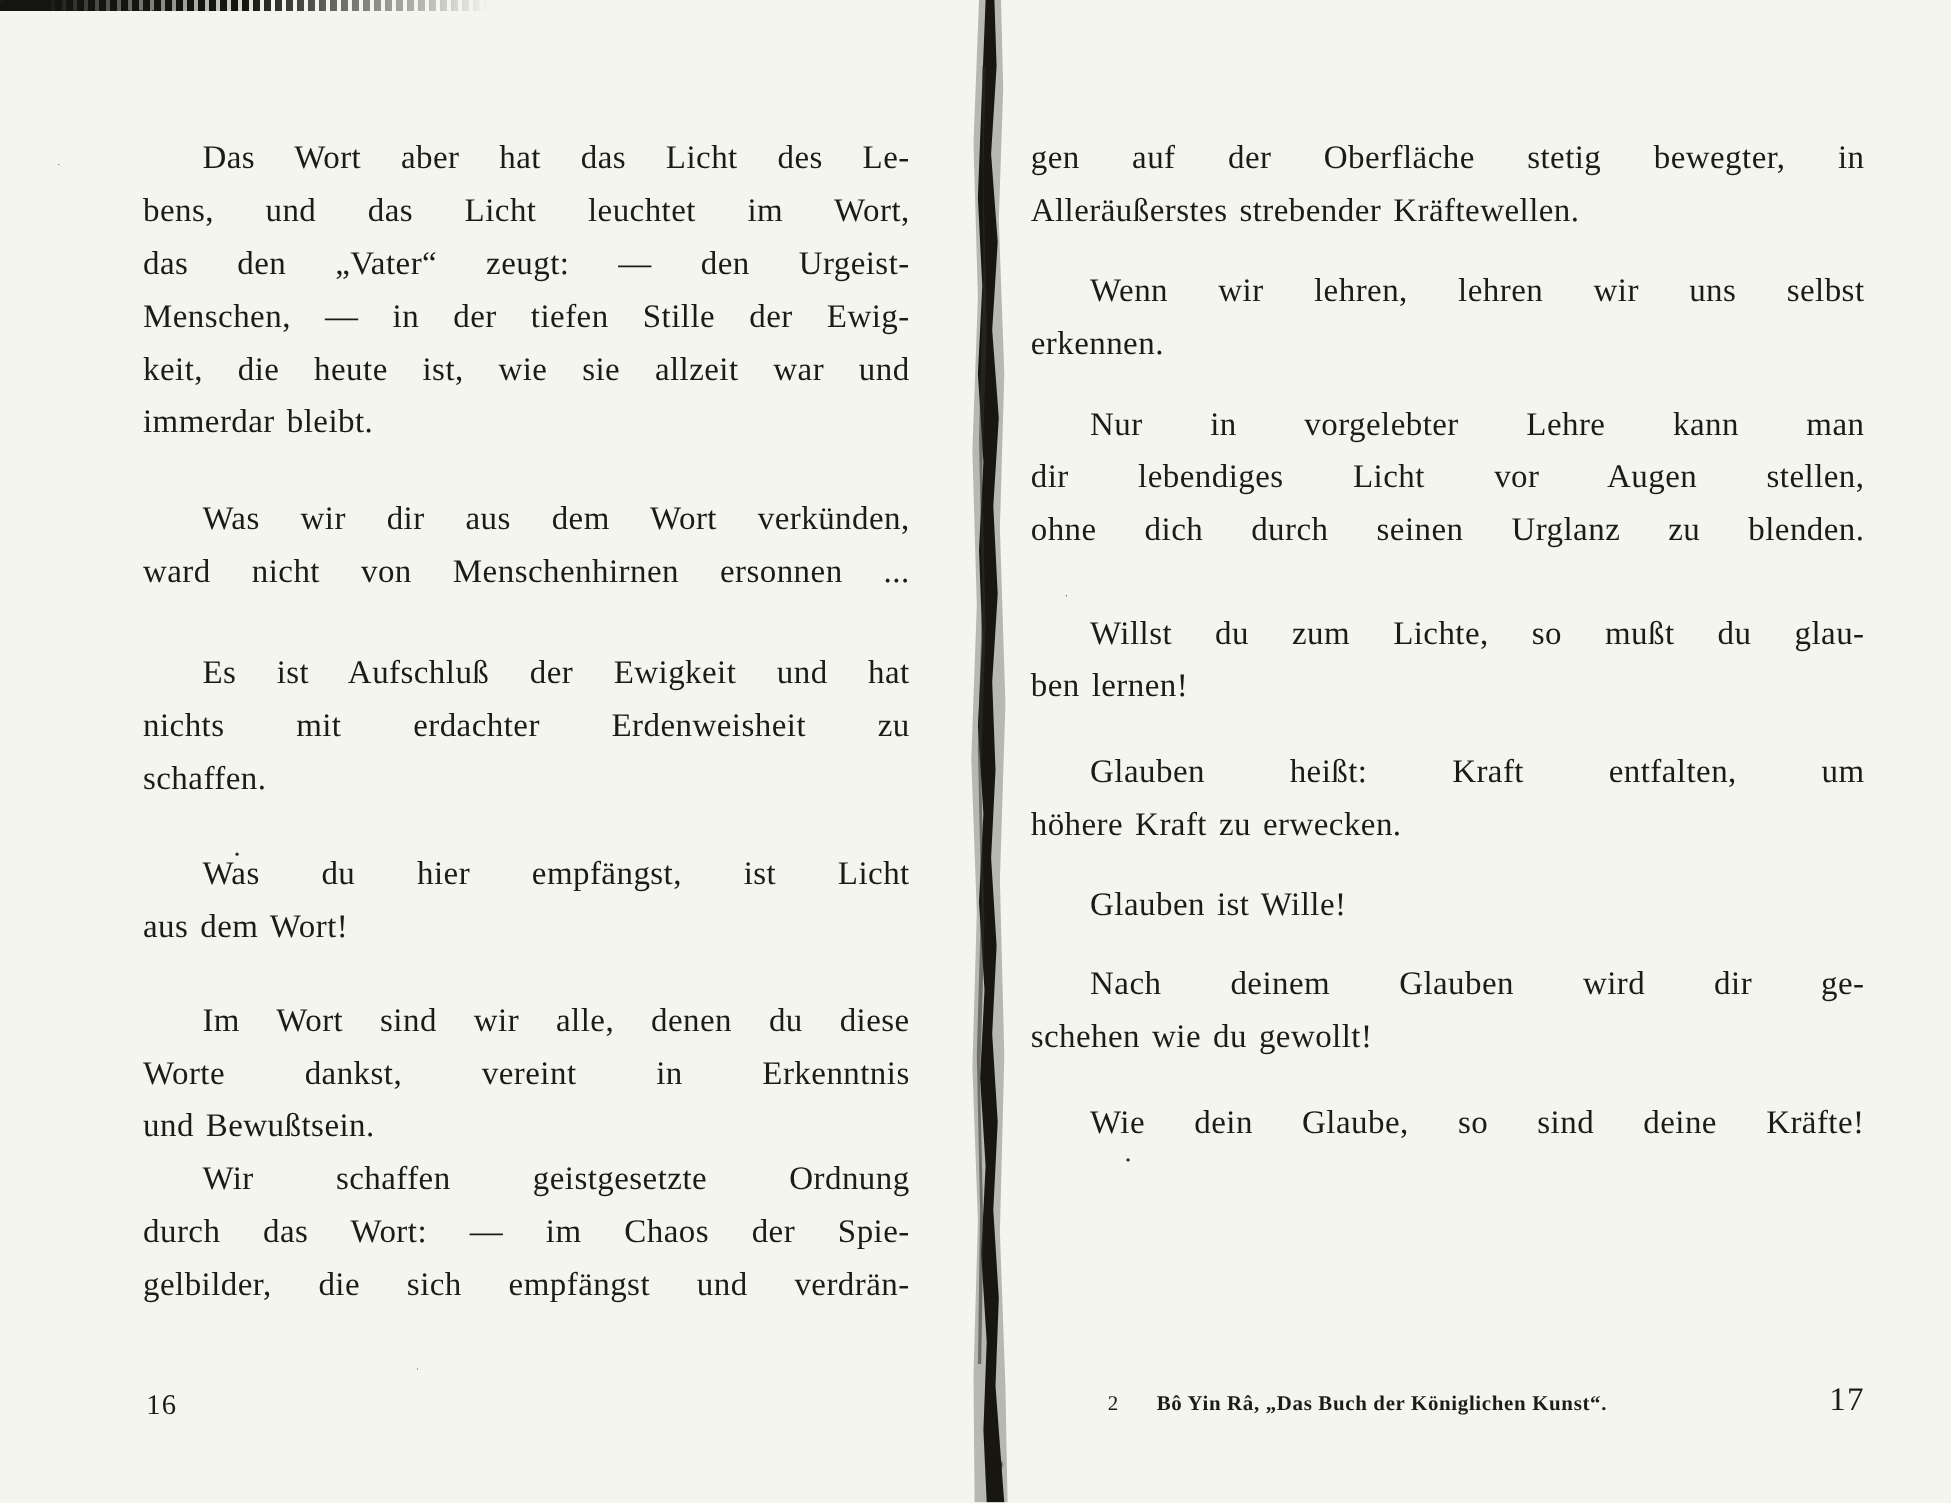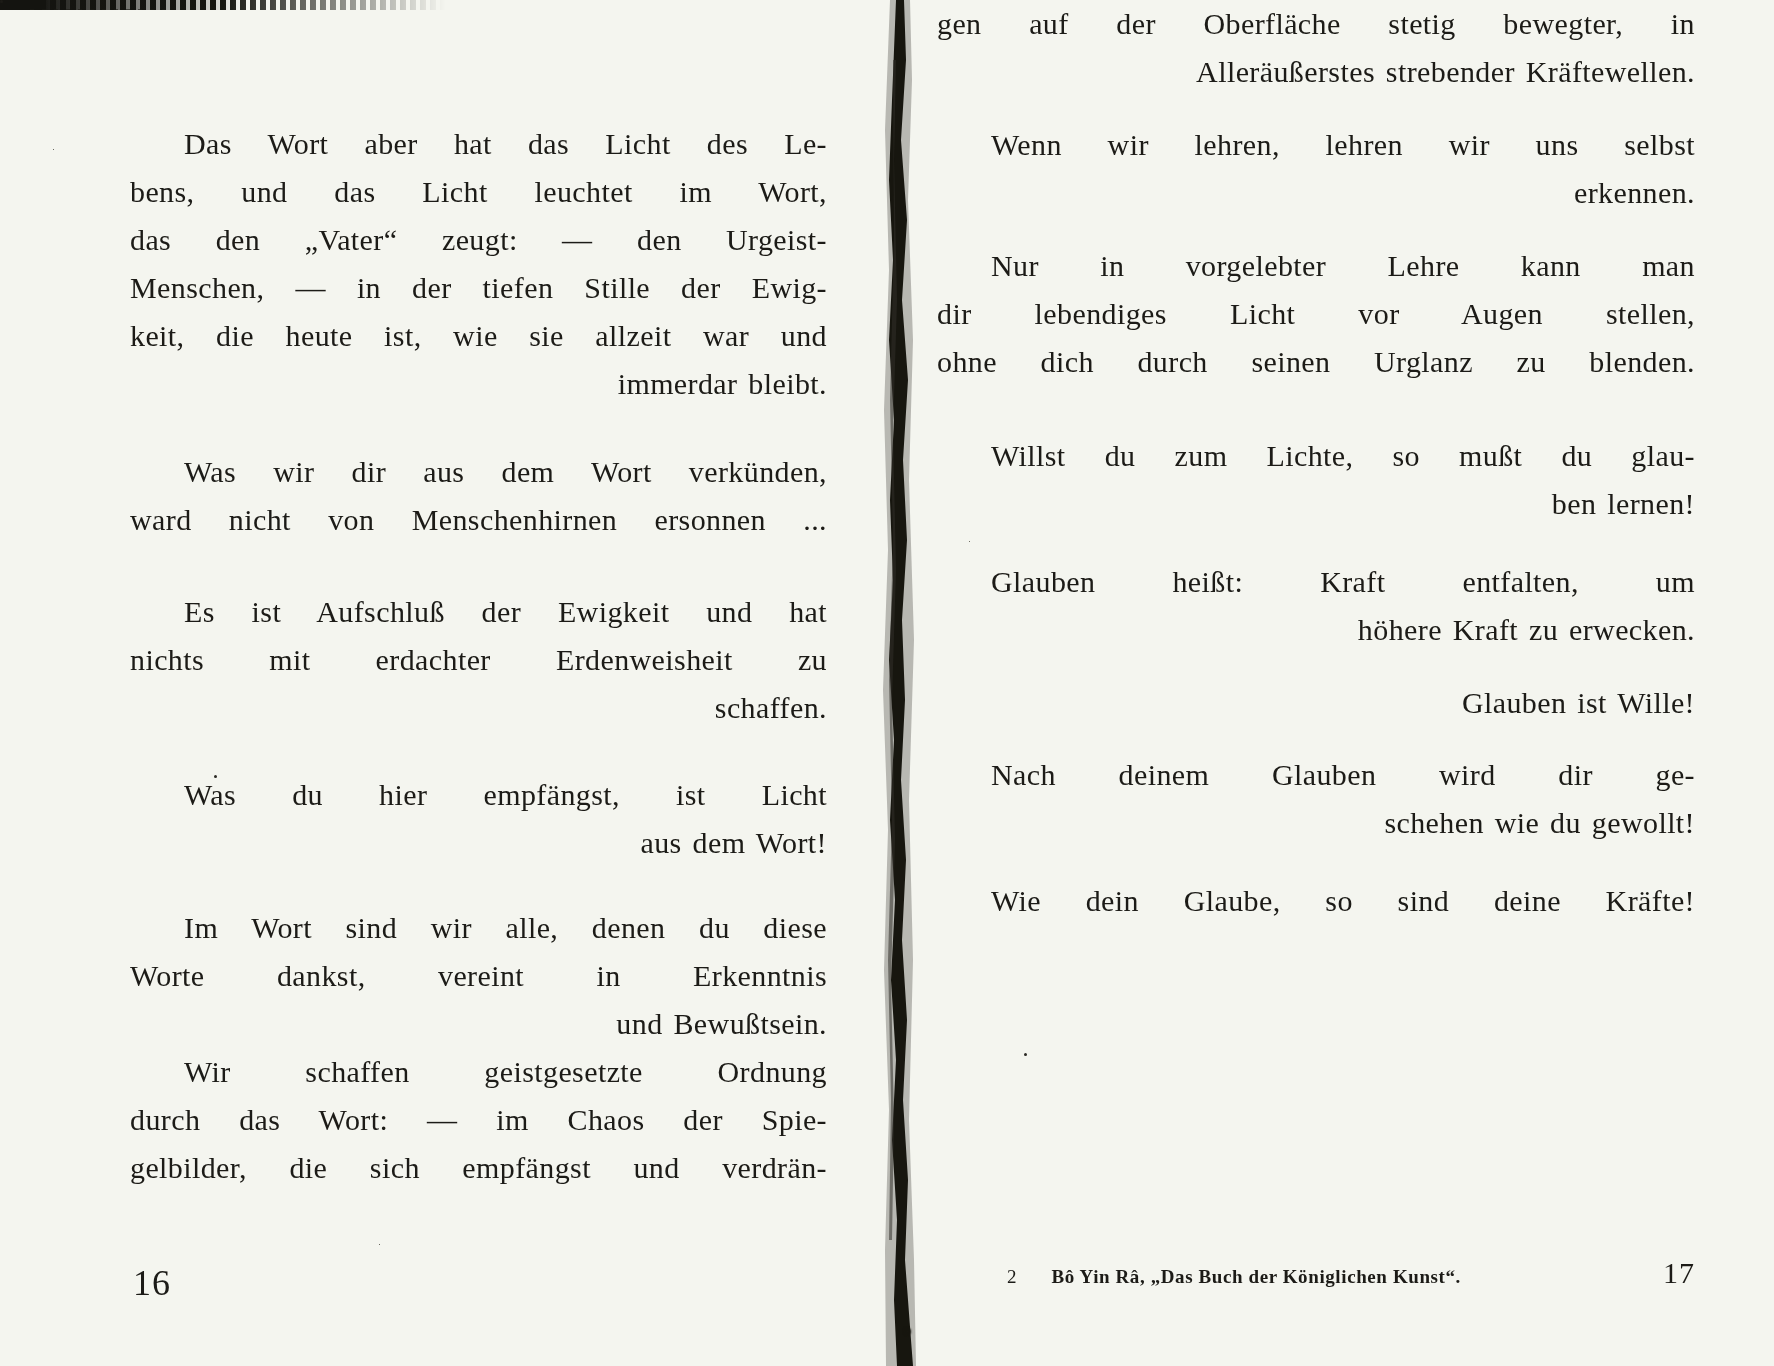--- a/index.html
+++ b/index.html
@@ -2,31 +2,31 @@
 <html><head>
 <meta charset="utf-8">
 <style>
   html,body{margin:0;padding:0;}
   body{
     width:1774px;height:1366px;position:relative;overflow:hidden;
     font-family:"Liberation Serif","DejaVu Serif",serif;
   }
   .page-col{position:absolute;top:0;}
   #left-col{left:130px;width:697px;padding-top:120px;}
-  #right-col{left:937px;width:758px;}
+  #right-col{left:937px;width:758px;padding-top:120px;}
   .para{margin:0;}
   .line{
     font-size:30px;line-height:48px;letter-spacing:0.4px;word-spacing:3px;
-    text-align:right;
+    text-align:left;
   }
   .line.just{text-align:justify;text-align-last:justify;}
   .line.indent{padding-left:54px;}
   
   .folio{
-    position:absolute;font-size:36px;letter-spacing:1px;
+    position:absolute;font-size:26px;letter-spacing:1px;
   }
   #folio-left{left:133px;top:1262px;}
   
   #footer-row{
     position:absolute;left:937px;top:1256px;width:758px;
     display:flex;align-items:baseline;
   }
   #footer-sig{font-size:19px;margin-left:70px;letter-spacing:1px;}
   #footer-title{font-size:19px;margin-left:34px;letter-spacing:0.6px;font-weight:bold;}
   #footer-folio{margin-left:auto;font-size:30px;letter-spacing:1px;}

